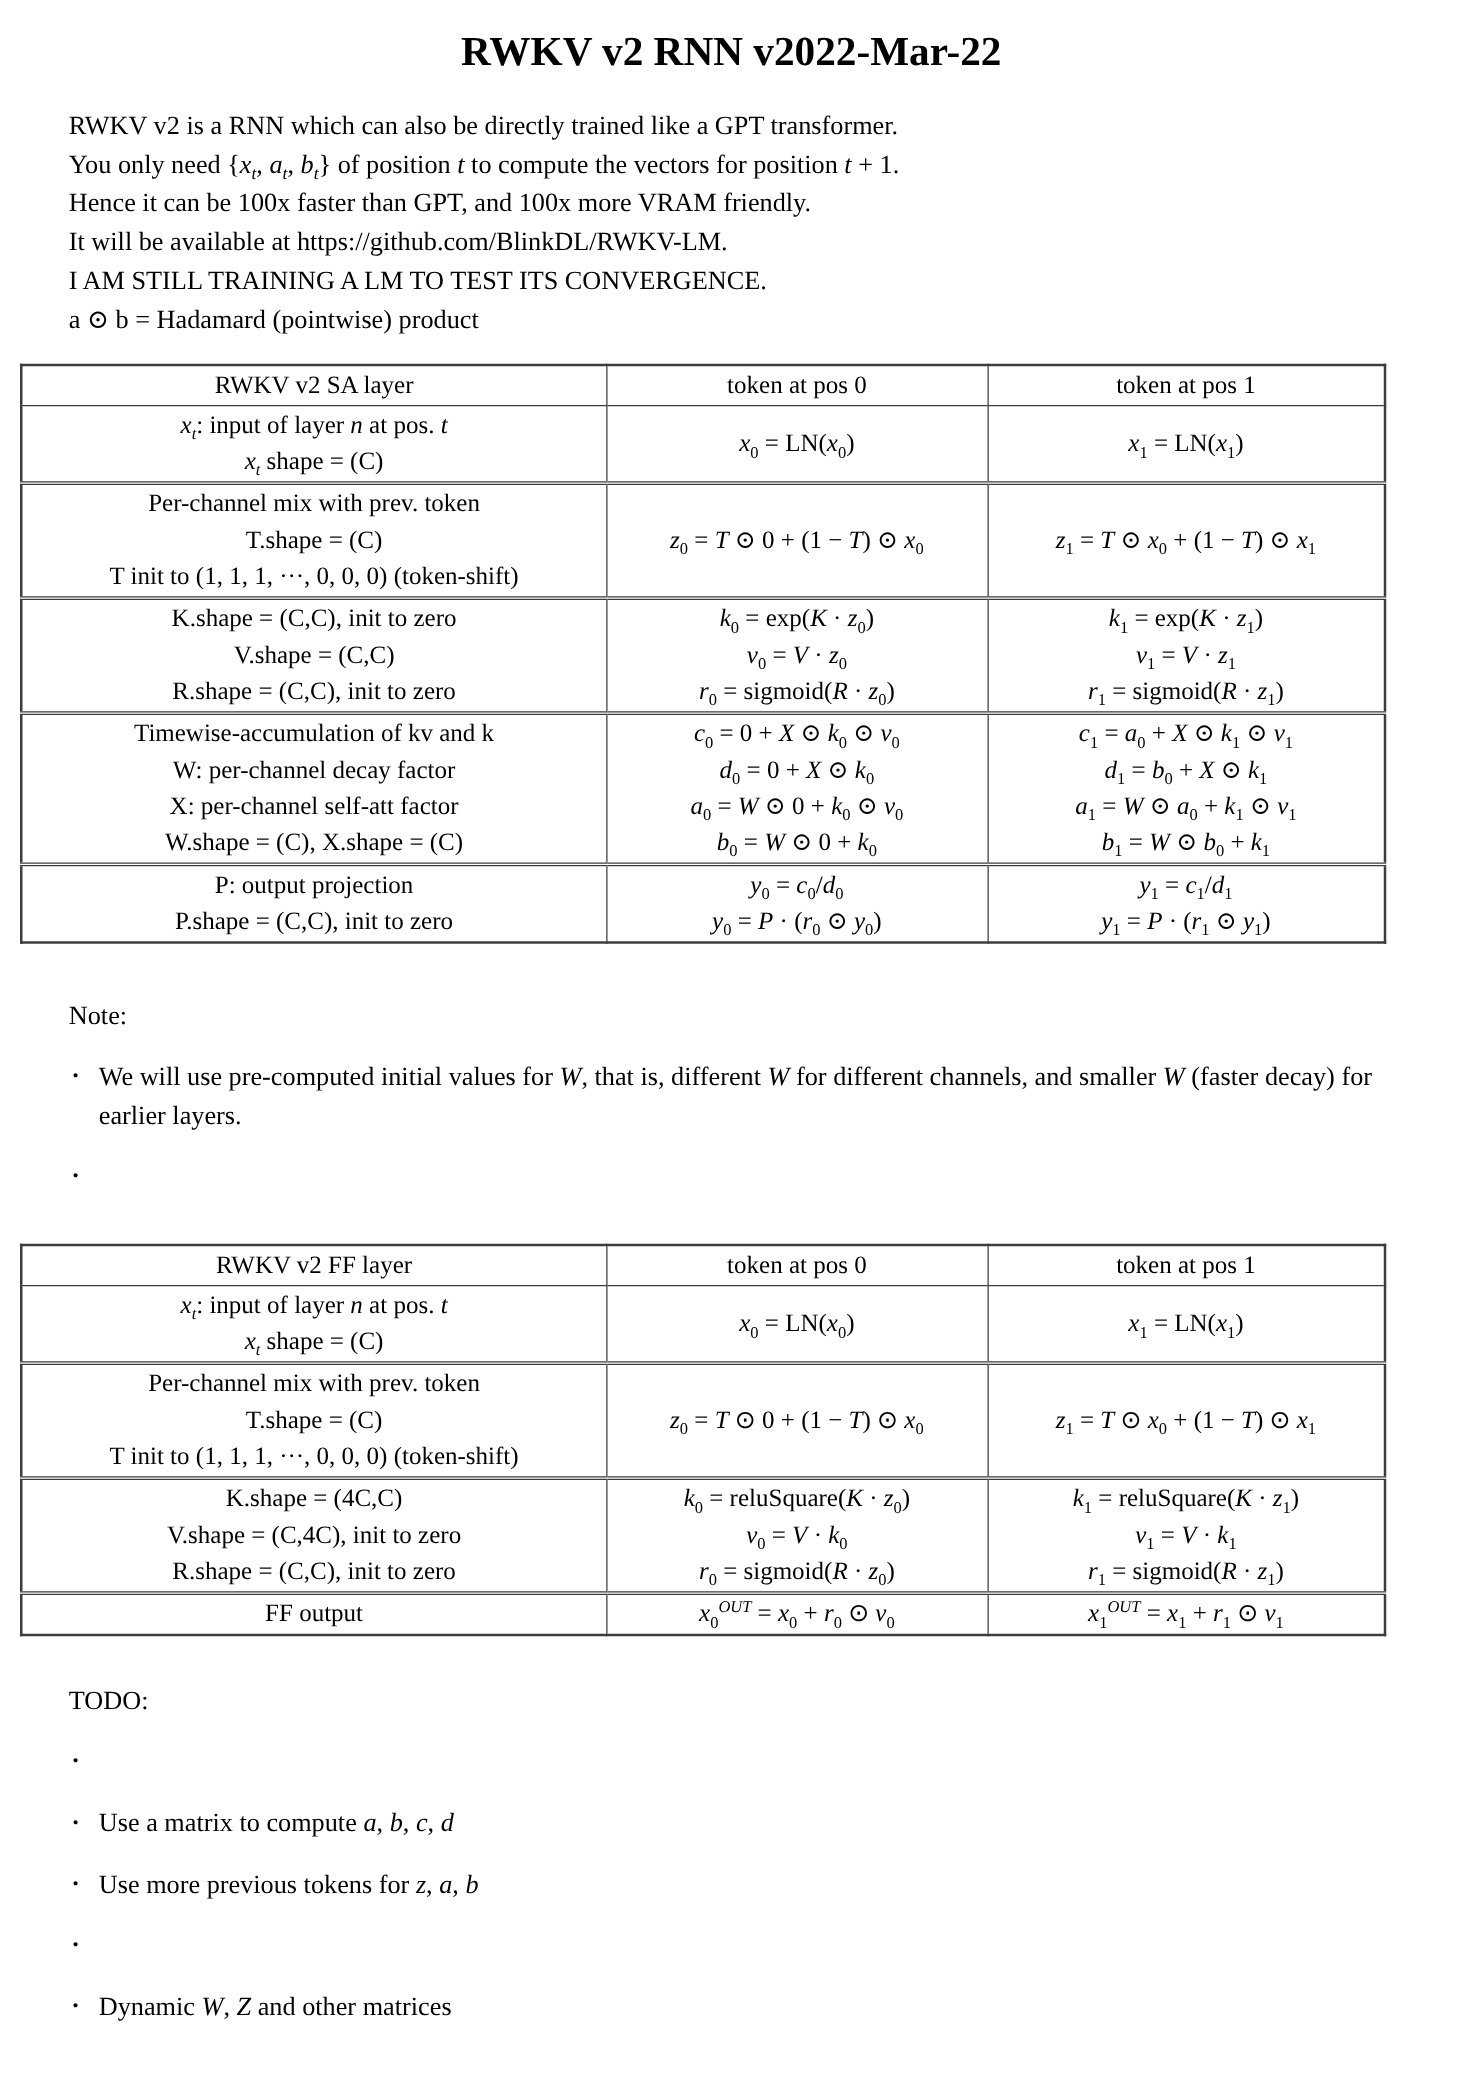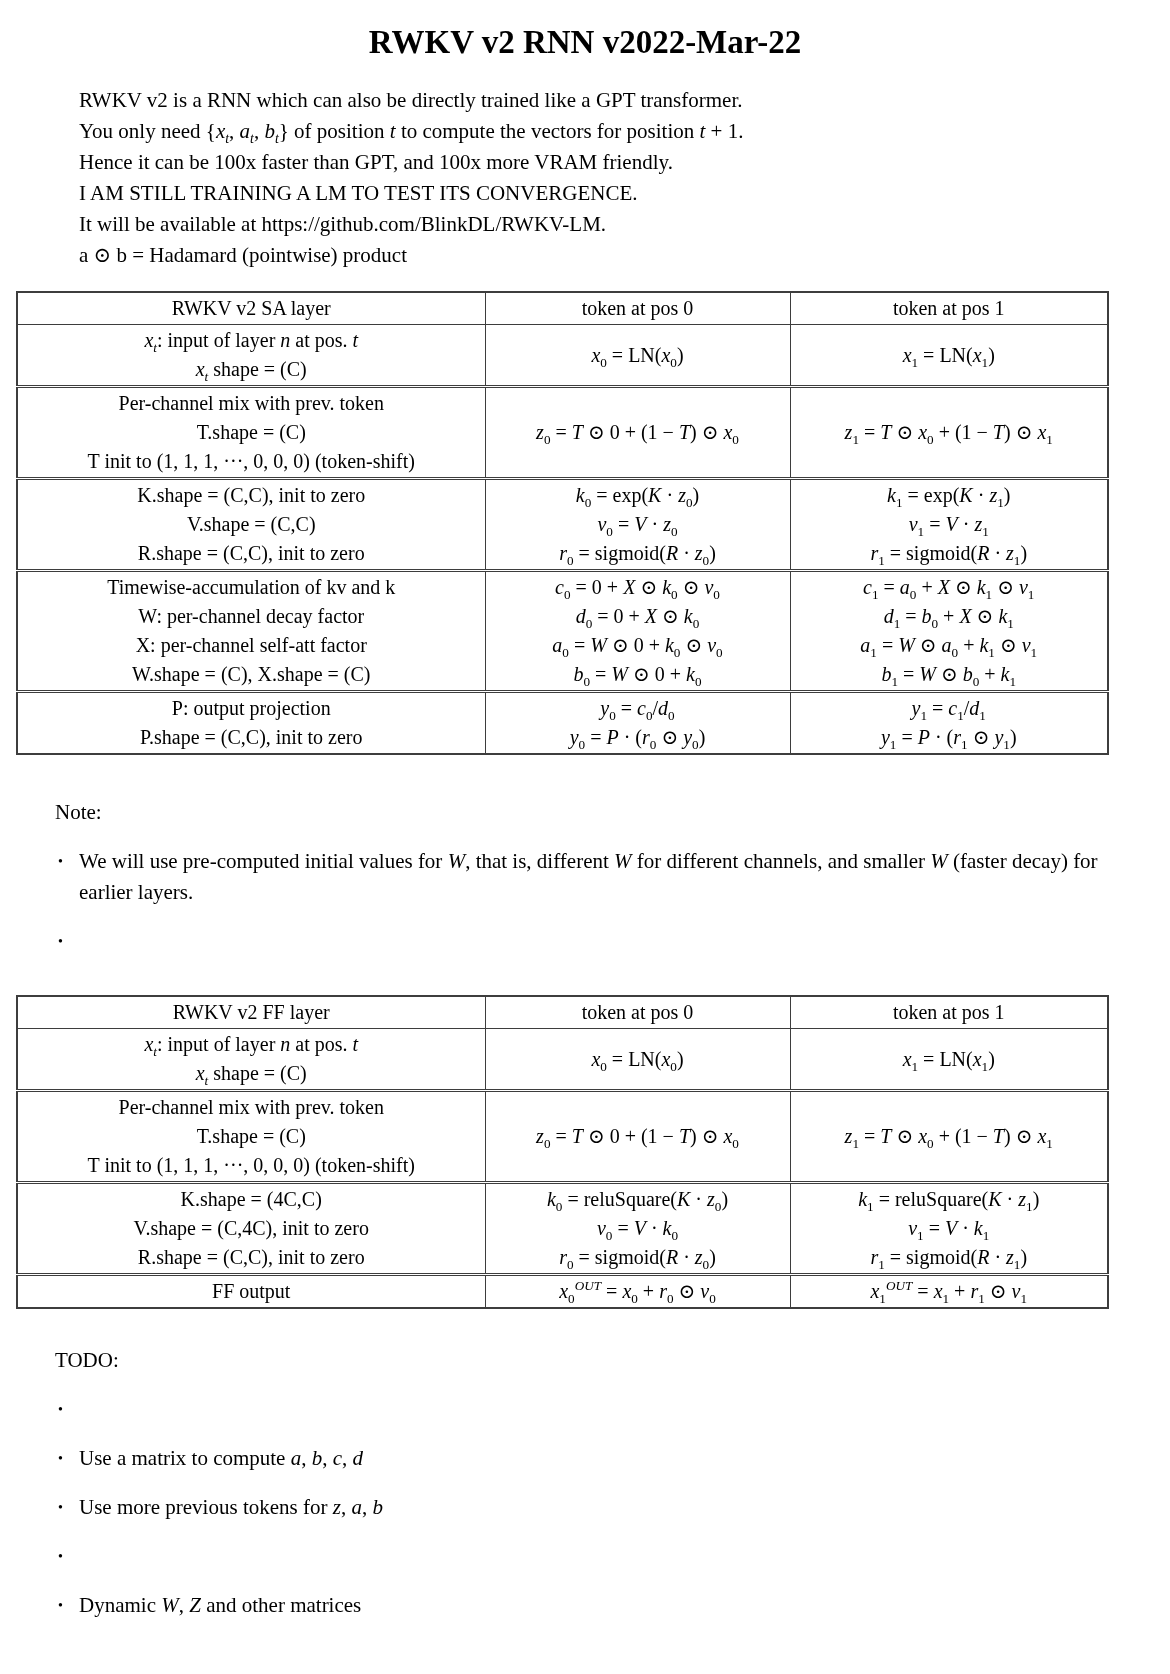--- a/index.html
+++ b/index.html
@@ -9,38 +9,38 @@
     background: #ffffff; color: #000000;
     font-family: "Liberation Serif", "DejaVu Serif", serif;
     font-size: 21px;
   }
   .page { padding-top: 26px; }
   .doc-title {
     text-align: center; font-weight: 700; font-size: 33px;
     line-height: 33px; margin: 0 0 26px 0;
   }
   .intro { margin-left: 55px; margin-right: 30px; }
-  .intro-line { line-height: 31px; white-space: pre-line; margin-left: 24px; }
+  .intro-line { line-height: 31px; white-space: pre-line; }
 
   table.tbl {
     border-collapse: collapse; table-layout: fixed;
     width: 1091px; margin-left: 16px;
     border: 2px solid #3d3d3d;
     font-size: 20px;
   }
   table.tbl td {
     border: 1px solid #3d3d3d;
     text-align: center; vertical-align: middle;
     padding: 1px 5px; line-height: 29px;
     white-space: pre-line;
     overflow: hidden;
   }
   table.tbl tr.grp > td { border-top: 3px double #3d3d3d; }
   .tbl-sa { margin-top: 20px; }
-  .tbl-ff { margin-top: 38px; }
+  .tbl-ff { margin-top: 38px; font-family: Liberation Serif, serif; }
   col.c1 { width: 468px; }
   col.c2 { width: 305px; }
   col.c3 { width: 318px; }
 
   .section { margin-left: 55px; margin-right: 30px; }
   .note-sec { margin-top: 42px; }
   .todo-sec { margin-top: 36px; }
   .sec-heading { line-height: 31px; }
   .bullet-row { display: flex; align-items: flex-start; margin-top: 18px; max-width: 1085px; }
   .bullet-glyph { flex: 0 0 24px; width: 24px; font-size: 14px; line-height: 31px; padding-left: 3px; }
@@ -54,22 +54,22 @@
 <body>
 
 <div class="page">
 
   <div class="doc-title">RWKV v2 RNN v2022-Mar-22</div>
 
   <div class="intro">
     <div class="intro-line">RWKV v2 is a RNN which can also be directly trained like a GPT transformer.</div>
     <div class="intro-line">You only need {<i>x</i><sub><i>t</i></sub>, <i>a</i><sub><i>t</i></sub>, <i>b</i><sub><i>t</i></sub>} of position <i>t</i> to compute the vectors for position <i>t</i> + 1.</div>
     <div class="intro-line">Hence it can be 100x faster than GPT, and 100x more VRAM friendly.</div>
+    <div class="intro-line">It will be available at https://github.com/BlinkDL/RWKV-LM.</div>
     <div class="intro-line">I AM STILL TRAINING A LM TO TEST ITS CONVERGENCE.</div>
-    <div class="intro-line">It will be available at https://github.com/BlinkDL/RWKV-LM.</div>
     <div class="intro-line">a ⊙ b = Hadamard (pointwise) product</div>
   </div>
 
   <table class="tbl tbl-sa">
     <colgroup>
         <col class="c1">
         <col class="c2">
         <col class="c3">
       </colgroup>
     <tbody>

